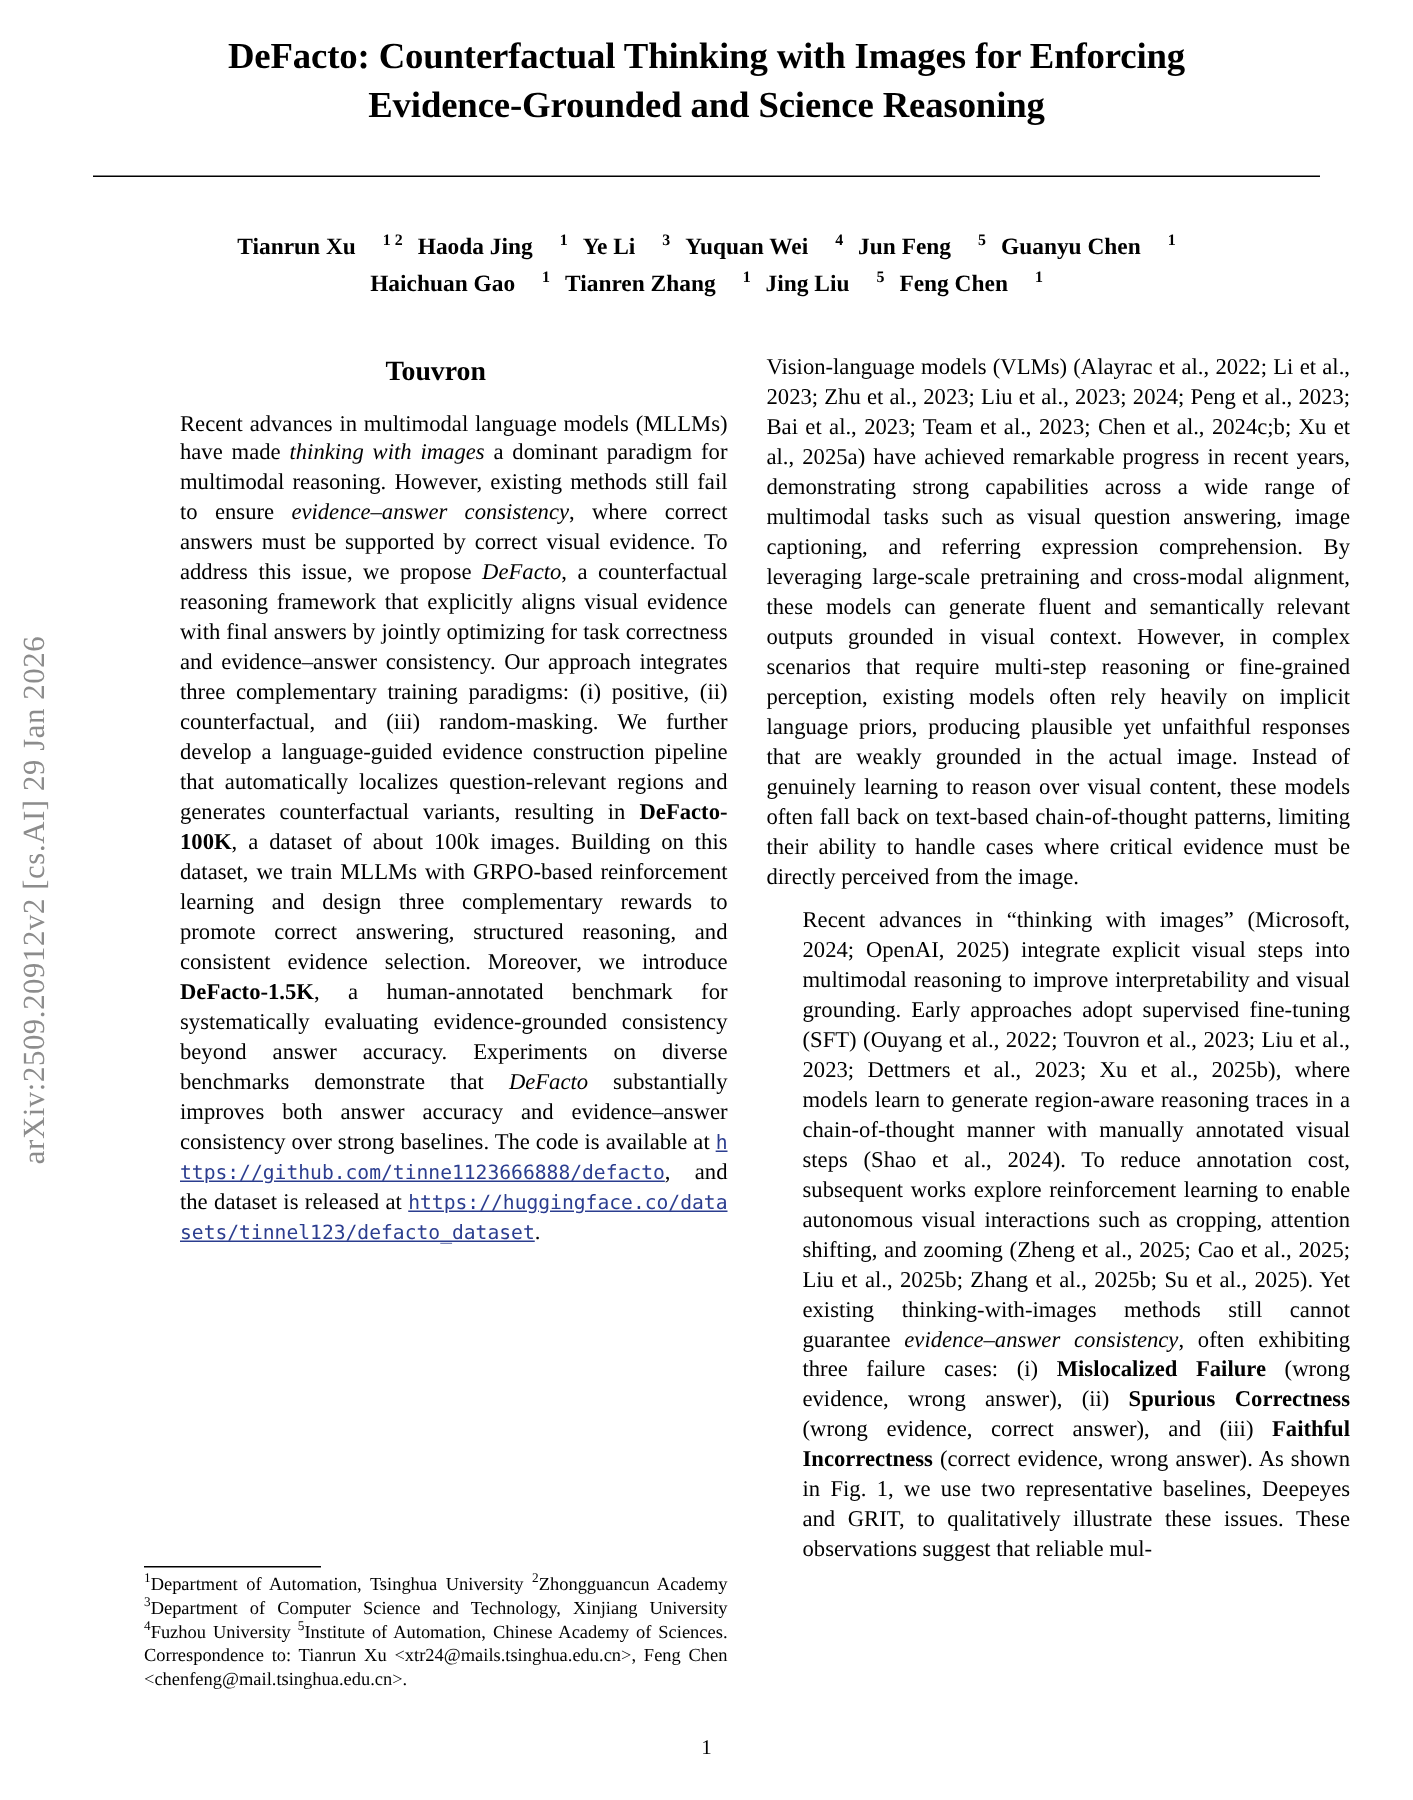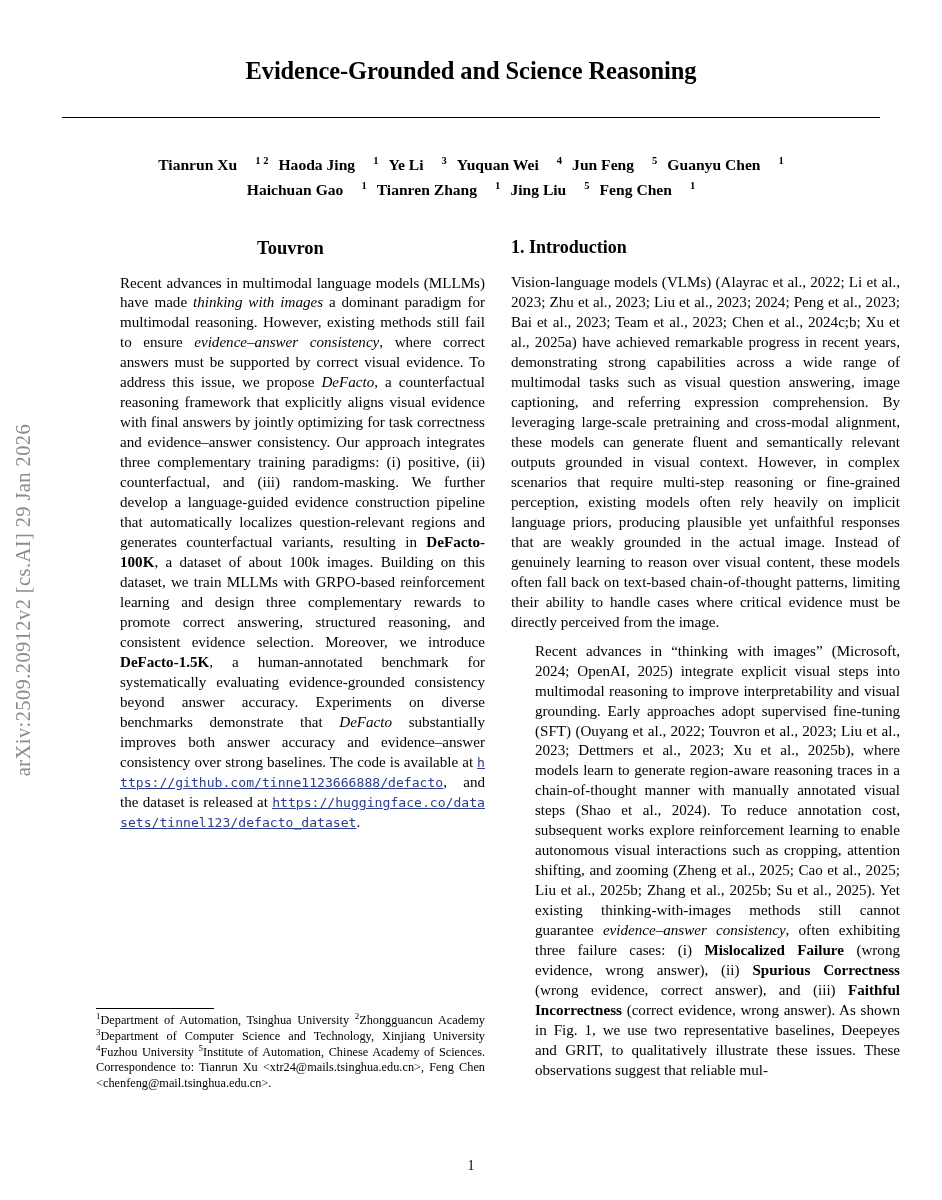--- a/index.html
+++ b/index.html
@@ -120,21 +120,21 @@
     font-size: 13.1px;
     word-break: break-all;
   }
   i.it { font-style: italic; }
   b.bd { font-weight: bold; }
 
   
   .footnote {
     position: absolute;
     left: 96px;
-    top: 1008px;
+    top: 1044px;
     width: 389px;
     font-size: 12.3px;
     line-height: 1.285;
     text-align: justify;
     font-family: Liberation Serif, serif;
   }
   .footnote-rule {
     width: 118px;
     height: 0;
     border-top: 1.1px solid #000;
@@ -158,37 +158,36 @@
 </style>
 </head>
 <body>
 
 <div class="page">
 
   <div class="arxiv-stamp">arXiv:2509.20912v2  [cs.AI]  29 Jan 2026</div>
 
   <div class="title-block">
     <h1 class="paper-title">
-      <br>
+      <span>DeFacto: Counterfactual Thinking with Images for Enforcing</span><br>
       <span>Evidence-Grounded and Science Reasoning</span>
     </h1>
   </div>
   <div class="title-rule"></div>
 
   <div class="authors">
     <span class="author-name"><span>Tianrun Xu</span><sup>1 2</sup></span><span class="author-name"><span>Haoda Jing</span><sup>1</sup></span><span class="author-name"><span>Ye Li</span><sup>3</sup></span><span class="author-name"><span>Yuquan Wei</span><sup>4</sup></span><span class="author-name"><span>Jun Feng</span><sup>5</sup></span><span class="author-name"><span>Guanyu Chen</span><sup>1</sup></span><br><span class="author-name"><span>Haichuan Gao</span><sup>1</sup></span><span class="author-name"><span>Tianren Zhang</span><sup>1</sup></span><span class="author-name"><span>Jing Liu</span><sup>5</sup></span><span class="author-name"><span>Feng Chen</span><sup>1</sup></span>
   </div>
 
   <div class="col col-left">
     <div class="abstract-head">Touvron</div>
     <p class="para"><span>Recent advances in multimodal language models (MLLMs) have made </span><i class="it">thinking with images</i><span> a dominant paradigm for multimodal reasoning. However, existing methods still fail to ensure </span><i class="it">evidence–answer consistency</i><span>, where correct answers must be supported by correct visual evidence. To address this issue, we propose </span><i class="it">DeFacto</i><span>, a counterfactual reasoning framework that explicitly aligns visual evidence with final answers by jointly optimizing for task correctness and evidence–answer consistency. Our approach integrates three complementary training paradigms: (i) positive, (ii) counterfactual, and (iii) random-masking. We further develop a language-guided evidence construction pipeline that automatically localizes question-relevant regions and generates counterfactual variants, resulting in </span><b class="bd">DeFacto-100K</b><span>, a dataset of about 100k images. Building on this dataset, we train MLLMs with GRPO-based reinforcement learning and design three complementary rewards to promote correct answering, structured reasoning, and consistent evidence selection. Moreover, we introduce </span><b class="bd">DeFacto-1.5K</b><span>, a human-annotated benchmark for systematically evaluating evidence-grounded consistency beyond answer accuracy. Experiments on diverse benchmarks demonstrate that </span><i class="it">DeFacto</i><span> substantially improves both answer accuracy and evidence–answer consistency over strong baselines. The code is available at </span><a class="url" href="#">https://github.com/tinne1123666888/defacto</a><span>, and the dataset is released at </span><a class="url" href="#">https://huggingface.co/datasets/tinnel123/defacto_dataset</a><span>.</span></p>
   </div>
 
   <div class="col col-right">
-    <div class="section-head">1. Introduction</div>
     <p class="para"><span>Vision-language models (VLMs) (</span><span class="cite">Alayrac et al., 2022; Li et al., 2023; Zhu et al., 2023; Liu et al., 2023; 2024; Peng et al., 2023; Bai et al., 2023; Team et al., 2023; Chen et al., 2024c;b; Xu et al., 2025a</span><span>) have achieved remarkable progress in recent years, demonstrating strong capabilities across a wide range of multimodal tasks such as visual question answering, image captioning, and referring expression comprehension. By leveraging large-scale pretraining and cross-modal alignment, these models can generate fluent and semantically relevant outputs grounded in visual context. However, in complex scenarios that require multi-step reasoning or fine-grained perception, existing models often rely heavily on implicit language priors, producing plausible yet unfaithful responses that are weakly grounded in the actual image. Instead of genuinely learning to reason over visual content, these models often fall back on text-based chain-of-thought patterns, limiting their ability to handle cases where critical evidence must be directly perceived from the image.</span></p>
     <p class="para"><span>Recent advances in “thinking with images” (</span><span class="cite">Microsoft, 2024; OpenAI, 2025</span><span>) integrate explicit visual steps into multimodal reasoning to improve interpretability and visual grounding. Early approaches adopt supervised fine-tuning (SFT) (</span><span class="cite">Ouyang et al., 2022; Touvron et al., 2023; Liu et al., 2023; Dettmers et al., 2023; Xu et al., 2025b</span><span>), where models learn to generate region-aware reasoning traces in a chain-of-thought manner with manually annotated visual steps (</span><span class="cite">Shao et al., 2024</span><span>). To reduce annotation cost, subsequent works explore reinforcement learning to enable autonomous visual interactions such as cropping, attention shifting, and zooming (</span><span class="cite">Zheng et al., 2025; Cao et al., 2025; Liu et al., 2025b; Zhang et al., 2025b; Su et al., 2025</span><span>). Yet existing thinking-with-images methods still cannot guarantee </span><i class="it">evidence–answer consistency</i><span>, often exhibiting three failure cases: (i) </span><b class="bd">Mislocalized Failure</b><span> (wrong evidence, wrong answer), (ii) </span><b class="bd">Spurious Correctness</b><span> (wrong evidence, correct answer), and (iii) </span><b class="bd">Faithful Incorrectness</b><span> (correct evidence, wrong answer). As shown in Fig. </span><span class="cite">1</span><span>, we use two representative baselines, Deepeyes and GRIT, to qualitatively illustrate these issues. These observations suggest that reliable mul-</span></p>
   </div>
 
   <div class="footnote">
     <div class="footnote-rule"></div>
     <div><sup>1</sup><span>Department of Automation, Tsinghua University </span><sup>2</sup><span>Zhongguancun Academy </span><sup>3</sup><span>Department of Computer Science and Technology, Xinjiang University </span><sup>4</sup><span>Fuzhou University </span><sup>5</sup><span>Institute of Automation, Chinese Academy of Sciences. Correspondence to: Tianrun Xu &lt;xtr24@mails.tsinghua.edu.cn&gt;, Feng Chen &lt;chenfeng@mail.tsinghua.edu.cn&gt;.</span></div>
   </div>
 
   <div class="page-number">1</div>

